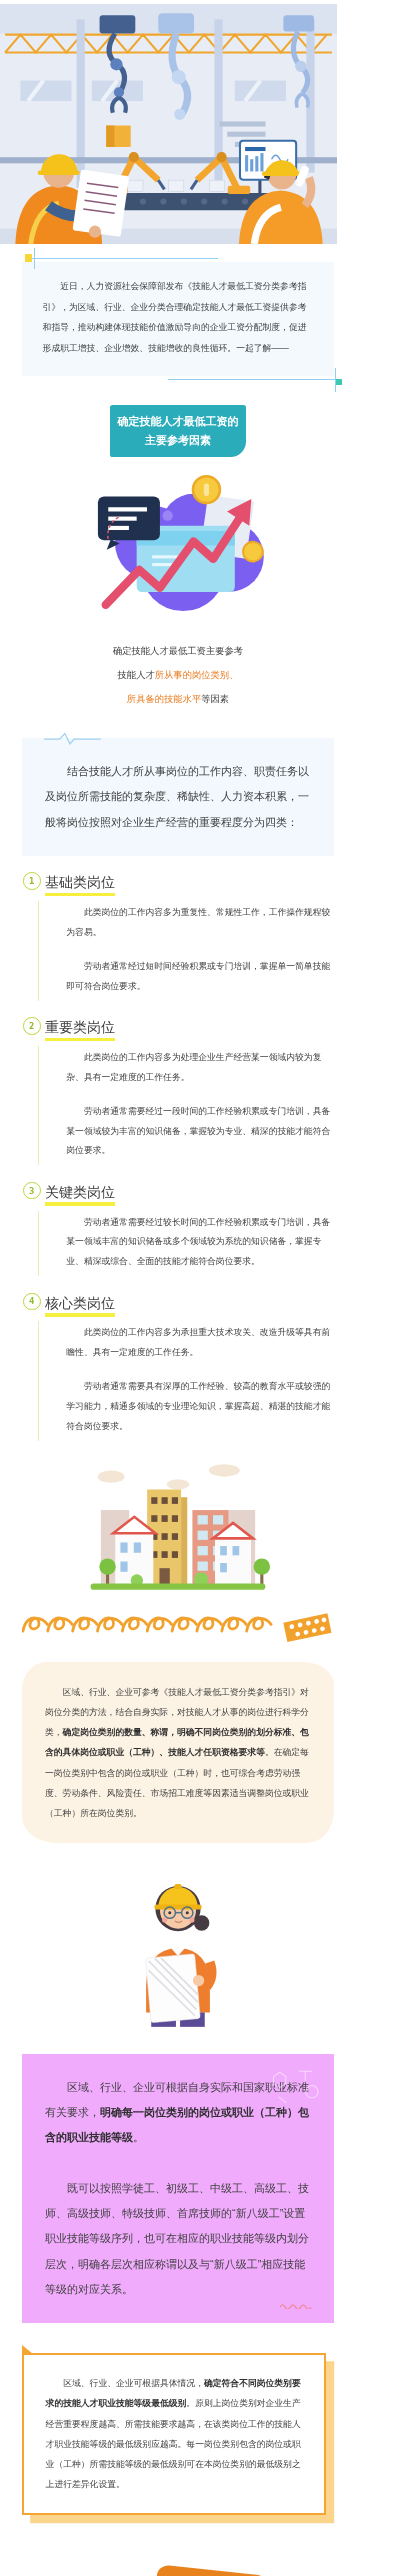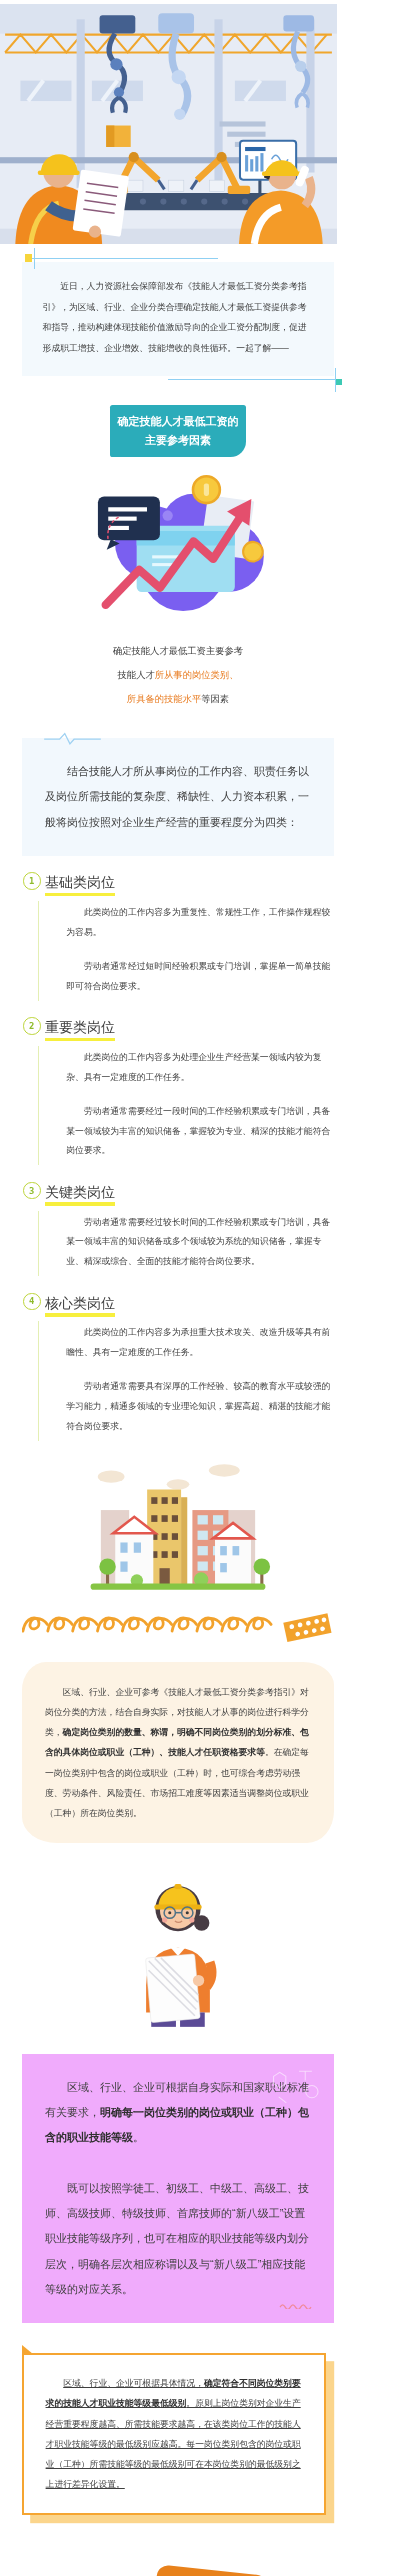--- a/index.html
+++ b/index.html
@@ -57,21 +57,21 @@
   .squiggle-row{margin:19.6px 22px 0;display:flex;align-items:flex-start;justify-content:space-between;height:33px;}
 
   
   .cream{margin:19px 22px 0;background:#fdf3e4;border-radius:24px 31px 27px 35px/28px 23px 32px 26px;
          padding:19.6px 23px;}
   .cream p{margin:0;font-size:8.8px;line-height:2.3;text-indent:2em;color:#404040;}
 
   
   .notice{position:relative;background:#fff;padding:18.5px 21.6px;}
   .notice p{margin:0;font-size:8.8px;line-height:2.3;text-indent:2em;color:#404040;}
-  .notice-orange{margin:30px 30px 5px 22px;border:2.1px solid #f5a531;box-shadow:8.2px 8.2px 0 #fbd58c;text-decoration:underline;}
+  .notice-orange{margin:30px 30px 5px 22px;border:2.1px solid #f5a531;box-shadow:8.2px 8.2px 0 #fbd58c;}
   .notice-orange .corner{position:absolute;top:-9.3px;left:-2.1px;width:0;height:0;
       border-right:11.3px solid transparent;border-bottom:9.3px solid #f5a531;}
 </style>
 </head>
 <body>
 
 <div class="page">
 
   
   <svg class="hero" width="337" height="240" viewBox="0 0 660 470">

